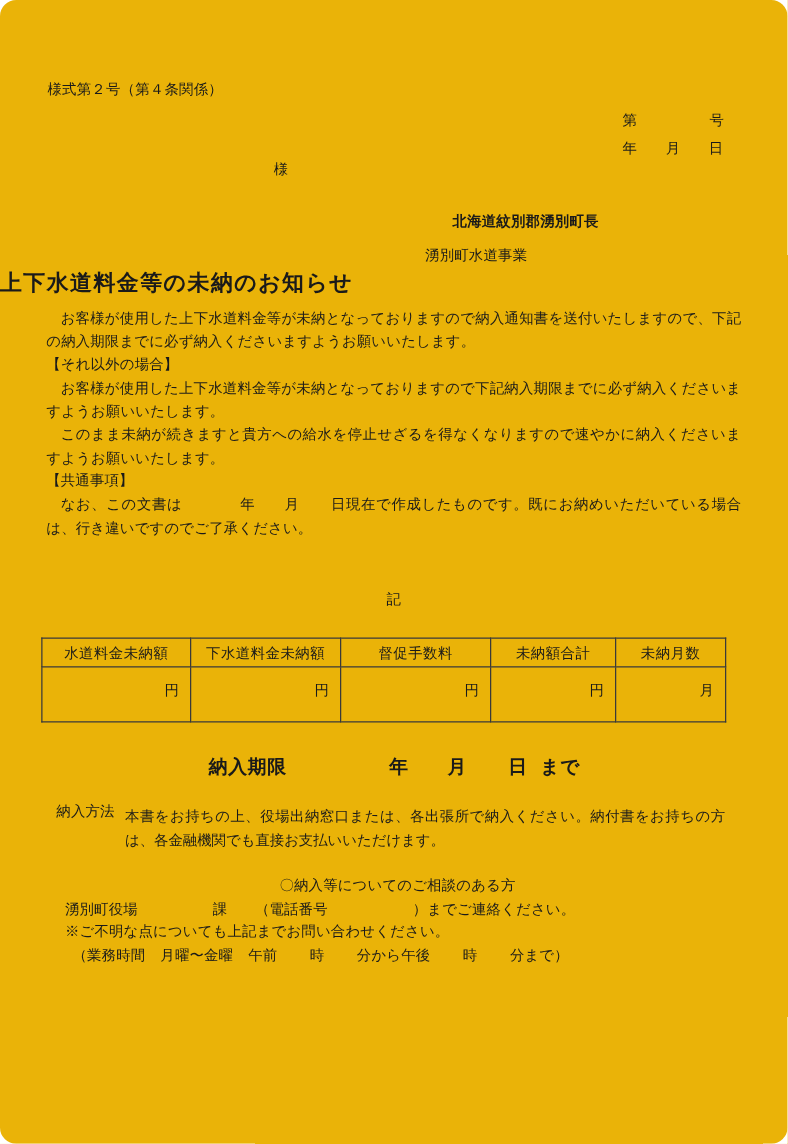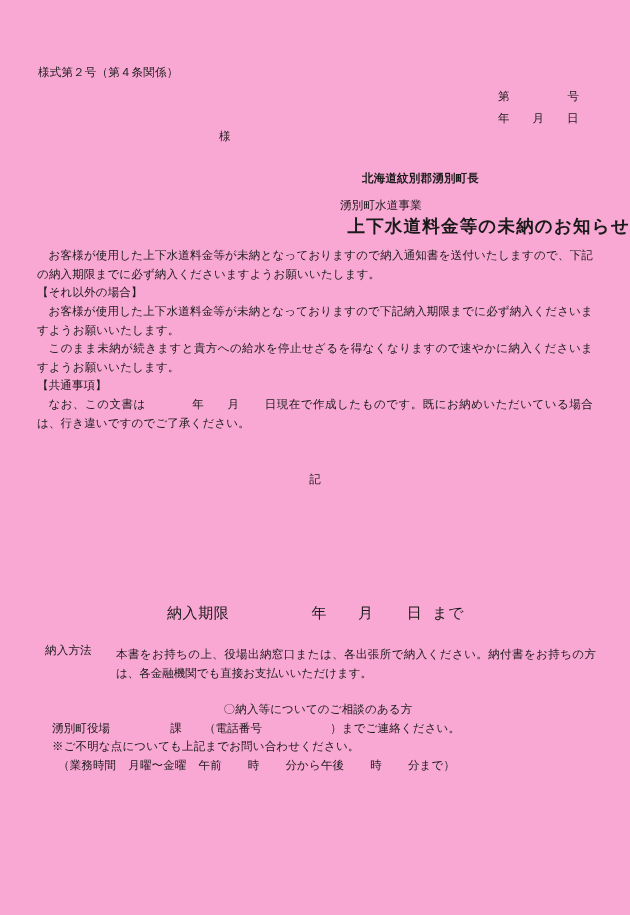--- a/index.html
+++ b/index.html
@@ -10,23 +10,24 @@
   }
   body {
     font-family: "Liberation Serif", "DejaVu Serif", serif;
     color: #1a1a1a;
     -webkit-font-smoothing: antialiased;
   }
   #page {
     position: relative;
     width: 630px;
     height: 915px;
-    background: #f9a8d4;
+    background: #eab308;
     overflow: hidden;
     box-sizing: border-box;
+    border-radius: 13px;
   }
 
   
   .t {
     position: absolute;
     white-space: pre;
     line-height: 1.0;
     font-size: 11.5px;
     letter-spacing: 0.2px;
   }
@@ -76,21 +77,21 @@
     top: 173px;
     font-weight: bold;
   }
 
   
   #doc-title {
     position: absolute;
     left: 0;
     right: 0;
     top: 218px;
-    text-align: right;
+    text-align: left;
     font-size: 17.5px;
     font-weight: bold;
     letter-spacing: 1.2px;
     line-height: 1.0;
   }
 
   
   .sec-head {
     font-size: 11.5px;
   }
@@ -150,34 +151,34 @@
     padding-right: 9px;
     padding-bottom: 6px;
   }
 
   
   #due-line {
     position: absolute;
     left: 167px;
     top: 604px;
     font-size: 15px;
-    font-weight: normal;
+    font-weight: bold;
     letter-spacing: 0.6px;
     white-space: pre;
   }
 
   
   #pay-label {
     left: 45px;
     top: 645px;
     font-size: 11.5px;
   }
   #pay-body {
     position: absolute;
-    left: 116px;
+    left: 100px;
     top: 645px;
     width: 480px;
     font-size: 11.5px;
     line-height: 1.62;
     text-align: justify;
     text-justify: inter-ideograph;
   }
 
   
   #contact-block {
@@ -240,20 +241,47 @@
     <div class="para">このまま未納が続きますと貴方への給水を停止せざるを得なくなりますので速やかに納入くださいますようお願いいたします。</div>
 
     <div class="sec-head">【共通事項】</div>
 
     <div class="para"><span>なお、この文書は</span><span class="inline-slot" style="width:46px;"></span><span>年</span><span class="inline-slot" style="width:23px;"></span><span>月</span><span class="inline-slot" style="width:25px;"></span><span>日現在で作成したものです。既にお納めいただいている場合は、行き違いですのでご了承ください。</span>
     </div>
   </div>
 
   <div id="ki">記</div>
 
+  <table id="amount-table">
+    <colgroup>
+      <col style="width:119px;">
+      <col style="width:120px;">
+      <col style="width:120px;">
+      <col style="width:100px;">
+      <col style="width:88px;">
+    </colgroup>
+    <thead>
+      <tr>
+        <th>水道料金未納額</th>
+        <th>下水道料金未納額</th>
+        <th>督促手数料</th>
+        <th>未納額合計</th>
+        <th>未納月数</th>
+      </tr>
+    </thead>
+    <tbody>
+      <tr>
+        <td>円</td>
+        <td>円</td>
+        <td>円</td>
+        <td>円</td>
+        <td>月</td>
+      </tr>
+    </tbody>
+  </table>
 
   <div id="due-line"><span>納入期限</span><span class="fill" style="width:82px;"></span><span>年</span><span class="fill" style="width:31px;"></span><span>月</span><span class="fill" style="width:33px;"></span><span>日</span><span class="fill" style="width:10px;"></span><span>まで</span>
   </div>
 
   <div class="t" id="pay-label">納入方法</div>
 
   <div id="pay-body">本書をお持ちの上、役場出納窓口または、各出張所で納入ください。納付書をお持ちの方は、各金融機関でも直接お支払いいただけます。</div>
 
   <div class="blk" id="contact-block">
 

